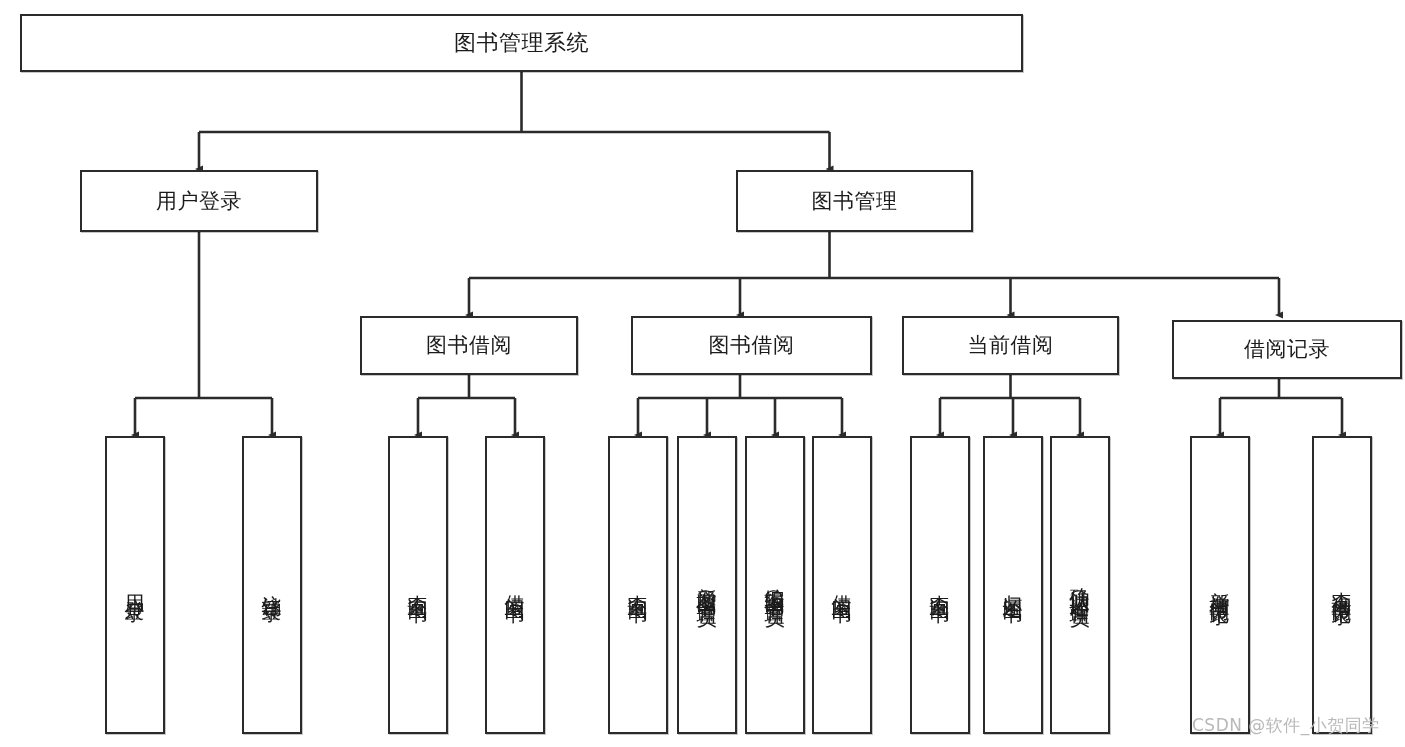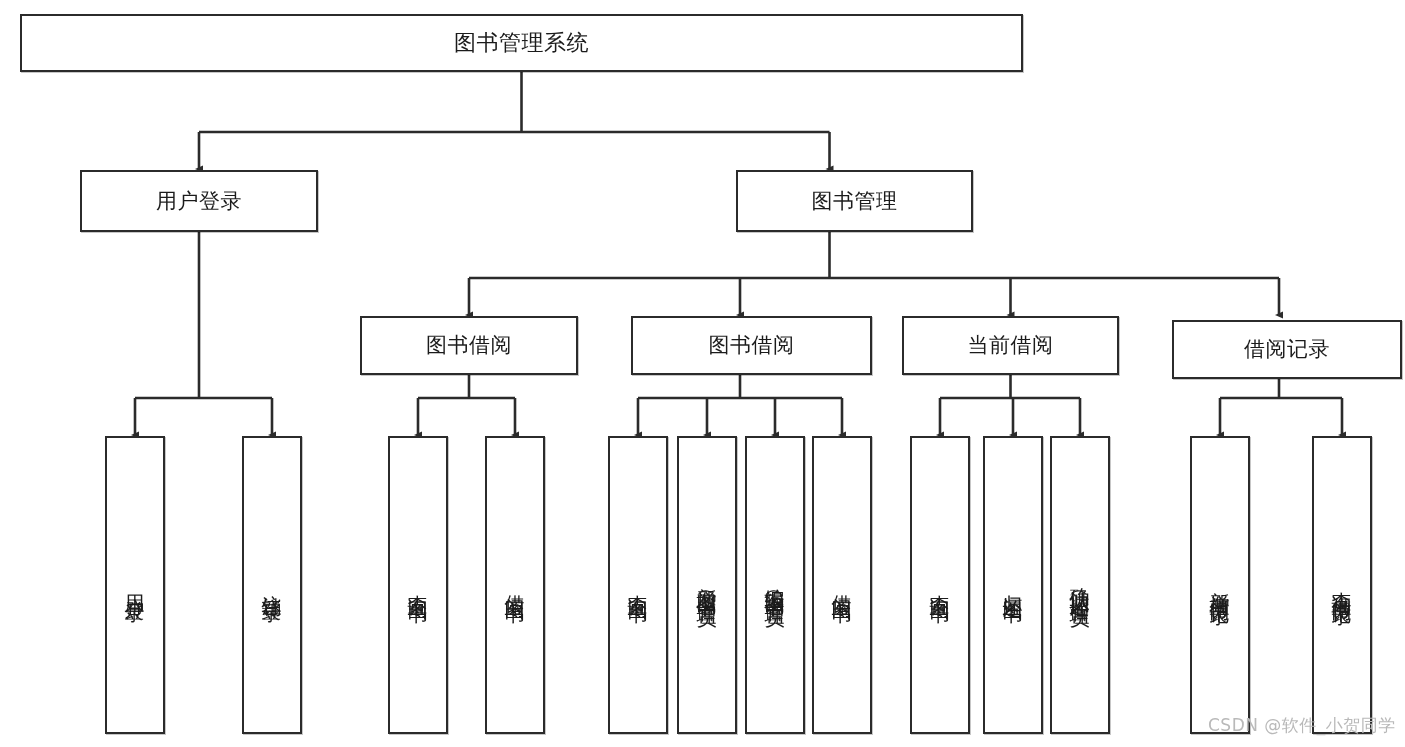--- a/index.html
+++ b/index.html
@@ -164,14 +164,14 @@
       <div class="node vertical" style="left: 1050px; top: 436px; width: 60px; height: 298px;">
         <span class="label">确认归还（管理员）</span>
       </div>
       <div class="node vertical" style="left: 1190px; top: 436px; width: 60px; height: 298px;">
         <span class="label">新增借阅记录</span>
       </div>
       <div class="node vertical" style="left: 1312px; top: 436px; width: 60px; height: 298px;">
         <span class="label">查询借阅记录</span>
       </div>
     </div>
-  <div class="watermark" style="left: 1192px; top: 714px; color: rgb(185, 185, 185); padding-left: 16px;">CSDN @软件_小贺同学</div>
+  <div class="watermark" style="left: 1192px; top: 714px; color: rgb(185, 185, 185);">CSDN @软件_小贺同学</div>
 </div>
 
 </body></html>

